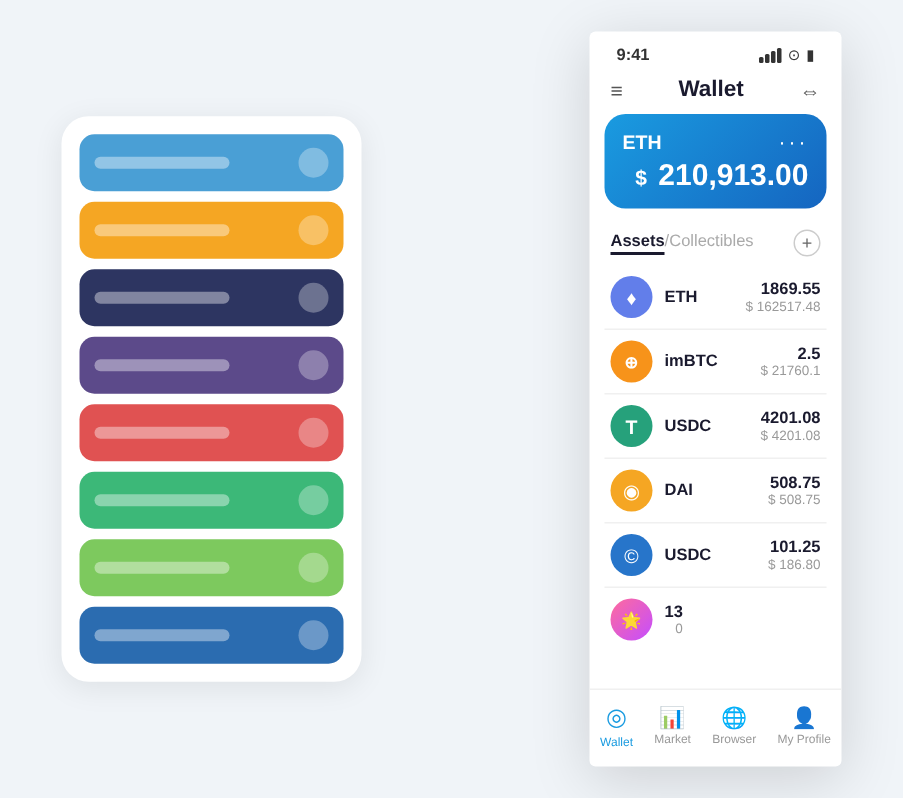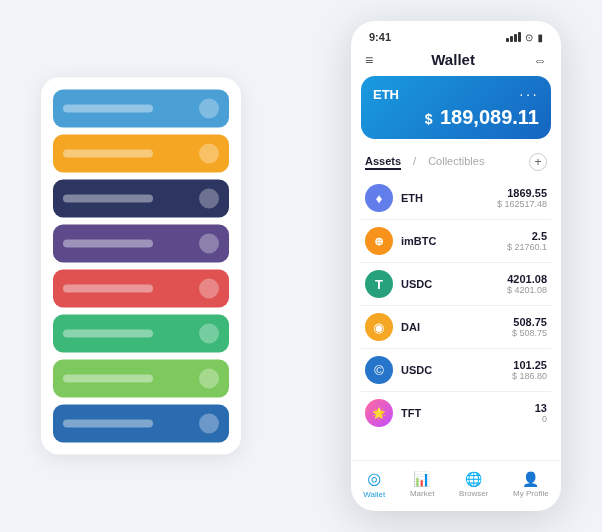--- a/index.html
+++ b/index.html
@@ -67,24 +67,24 @@
       height: 8px;
       background: rgba(255,255,255,0.4);
       border-radius: 4px;
     }
 
     
     .phone {
       position: absolute;
       right: 20px;
       top: 0;
-      width: 210px;
+      width: 168px;
       height: 490px;
       background: white;
-      border-radius: 24px;
+      border-radius: 4px;
       box-shadow: 0 8px 40px rgba(0,0,0,0.15);
       overflow: hidden;
       z-index: 2;
       display: flex;
       flex-direction: column;
     }
 
     .phone-status-bar {
       display: flex;
       justify-content: space-between;
@@ -167,21 +167,21 @@
     
     .assets-header {
       display: flex;
       justify-content: space-between;
       align-items: center;
       padding: 4px 14px 6px;
     }
 
     .assets-tabs {
       display: flex;
-      gap: 12px;
+      gap: 0;
       font-size: 11px;
     }
 
     .tab-active {
       color: #1a1a2e;
       font-weight: 600;
       border-bottom: 2px solid #1a1a2e;
       padding-bottom: 1px;
     }
 
@@ -344,21 +344,21 @@
       <span class="scan-icon">⇔</span>
     </div>
 
     <div class="eth-card">
       <div class="eth-card-header">
         <span class="eth-label">ETH</span>
         <span class="eth-dots">···</span>
       </div>
       <div class="eth-balance">
         <span class="dollar">$</span>
-        <span>189,089.11</span>
+        <span>210,913.00</span>
       </div>
     </div>
 
     <div class="assets-header">
       <div class="assets-tabs">
         <span class="tab-active">Assets</span>
         <span style="color:#aaa;font-size:11px;">/</span>
         <span class="tab-inactive">Collectibles</span>
       </div>
       <div class="add-icon">+</div>
@@ -406,21 +406,20 @@
         <div class="asset-icon" style="background:#2775ca; color:white; font-size:13px;">©</div>
         <span class="asset-name">USDC</span>
         <div class="asset-amounts">
           <div class="asset-amount">101.25</div>
           <div class="asset-usd">$ 186.80</div>
         </div>
       </div>
 
       <div class="asset-row">
         <div class="asset-icon" style="background:linear-gradient(135deg,#ff6b9d,#c44dff); color:white; font-size:11px;">🌟</div>
-        <span class="asset-name">TFT</span>
         <div class="asset-amounts">
           <div class="asset-amount">13</div>
           <div class="asset-usd">0</div>
         </div>
       </div>
 
     </div>
 
     <div class="bottom-nav">
       <div class="nav-item nav-active">

